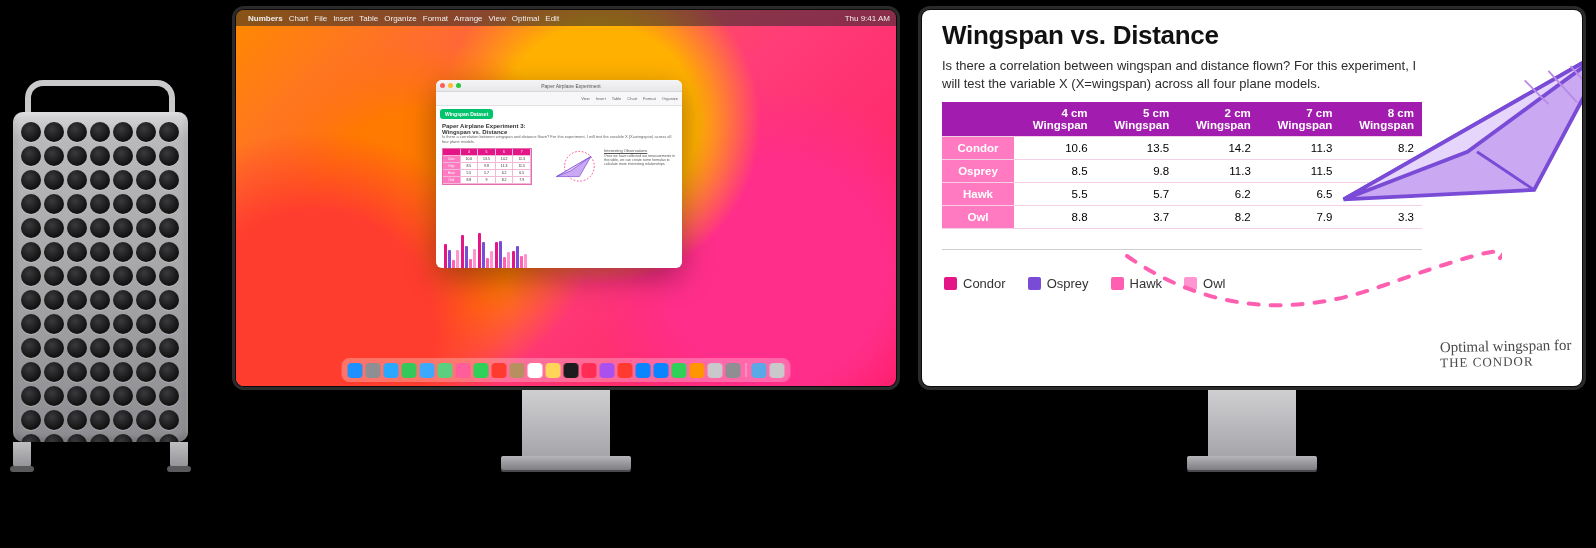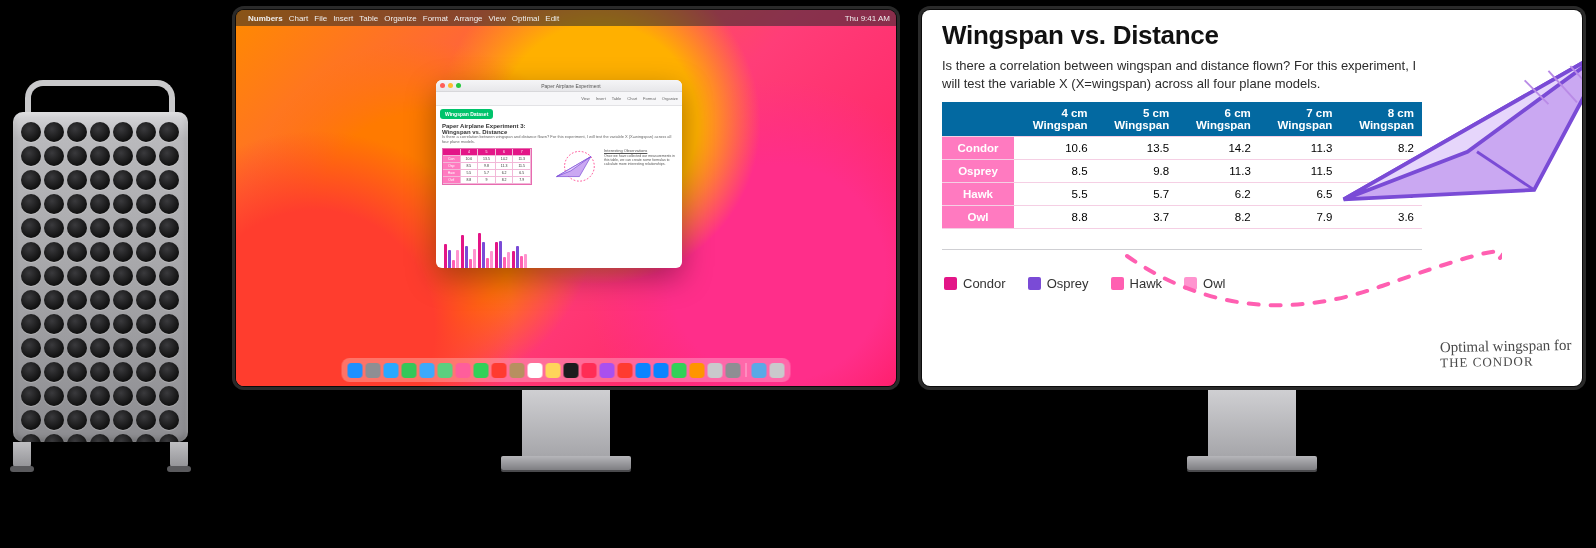--- a/index.html
+++ b/index.html
@@ -198,21 +198,21 @@
 
   
   .doc-screen{
     position:absolute;inset:0;background:#fff;overflow:hidden;
   }
   .doc-screen .pad{padding:10px 20px 0 20px}
   .doc-title{font-size:26px;font-weight:800;color:#111;letter-spacing:-.3px}
   .doc-desc{font-size:13px;color:#2c2c2c;line-height:1.35;margin:6px 0 10px;max-width:480px}
   .tbl{width:480px;border-collapse:collapse;font-size:11.5px}
   .tbl th,.tbl td{padding:5px 8px;text-align:right;border-bottom:1px solid #f5cfe4}
-  .tbl th{background:#0369a1;color:#fff;font-weight:600}
+  .tbl th{background:#a21caf;color:#fff;font-weight:600}
   .tbl th.first,.tbl td.first{text-align:center}
   .tbl td.first{background:#ff7ac0;color:#fff;font-weight:600}
   .tbl th:first-child{width:72px}
   .legend{display:flex;gap:22px;margin:26px 0 0 2px;font-size:13px;color:#333;align-items:center}
   .legend .item{display:flex;align-items:center;gap:6px}
   .legend .sw{width:13px;height:13px;border-radius:2px}
   .sw.a{background:#e31587}.sw.b{background:#7a4bd6}.sw.c{background:#ff5fb1}.sw.d{background:#ff94cf}
 
   .divider{height:1px;background:#cfcfd3;margin:20px 0 0;width:480px}
 
@@ -504,21 +504,21 @@
       <div class="doc-screen">
         <div class="pad">
           <div class="doc-title">Wingspan vs. Distance</div>
           <div class="doc-desc">Is there a correlation between wingspan and distance flown? For this experiment, I will test the variable X (X=wingspan) across all four plane models.</div>
           <table class="tbl">
             <thead>
                 <tr>
                   <th class="first"></th>
                   <th>4 cm Wingspan</th>
                   <th>5 cm Wingspan</th>
-                  <th>6 cm Wingspan</th>
+                  <th>2 cm Wingspan</th>
                   <th>7 cm Wingspan</th>
                   <th>8 cm Wingspan</th>
                 </tr>
               </thead>
             <tbody>
                 <tr>
                   <td class="first">Condor</td>
                   <td>10.6</td>
                   <td>13.5</td>
                   <td>14.2</td>
@@ -540,21 +540,21 @@
                   <td>6.2</td>
                   <td>6.5</td>
                   <td>6.6</td>
                 </tr>
                 <tr>
                   <td class="first">Owl</td>
                   <td>8.8</td>
                   <td>3.7</td>
                   <td>8.2</td>
                   <td>7.9</td>
-                  <td>3.6</td>
+                  <td>3.3</td>
                 </tr>
               </tbody>
           </table>
           <div class="divider"></div>
           <div class="legend">
               <div class="item">
                 <span class="sw a"></span>
                 <span>Condor</span>
               </div>
               <div class="item">

